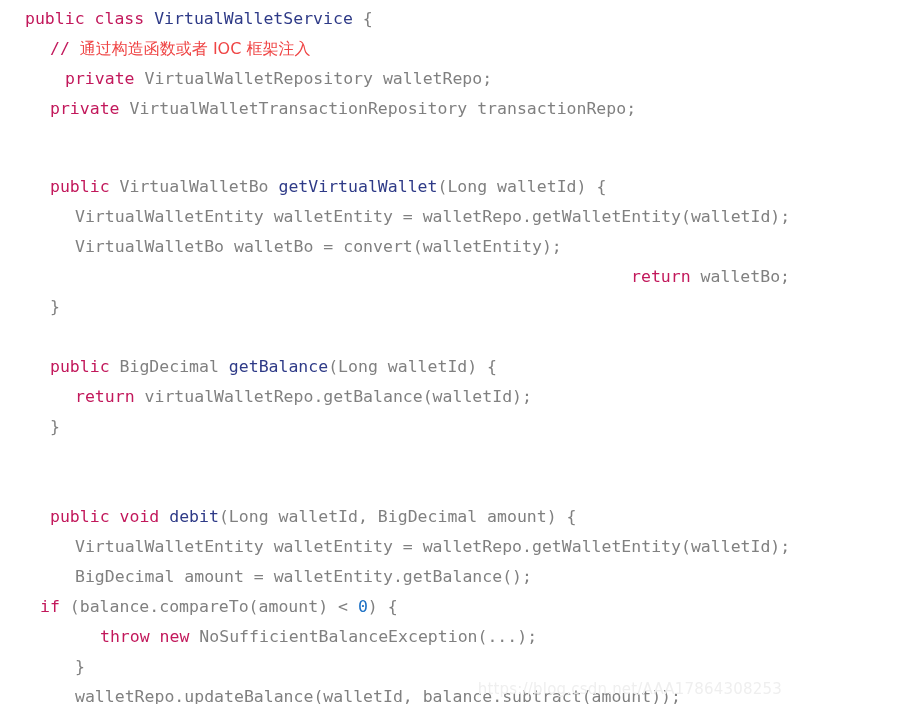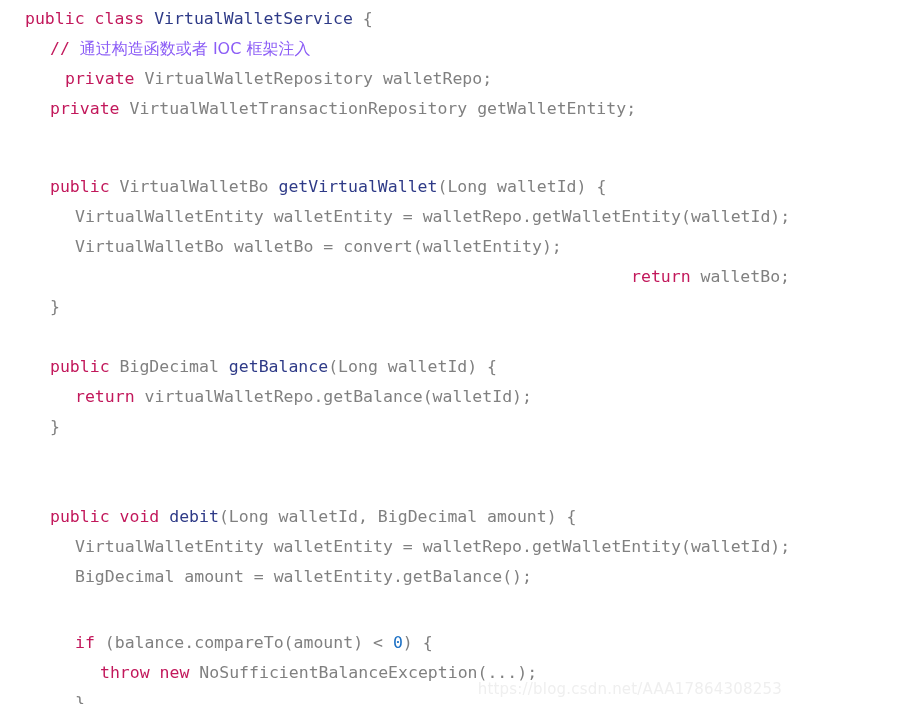--- a/index.html
+++ b/index.html
@@ -35,21 +35,21 @@
   .code-line .tok {
     white-space: pre;
   }
   
   .t-kw       { color: #c2185b; }
   .t-decl     { color: #2e3a87; }
   .t-plain    { color: #808080; }
   .t-num      { color: #1a6fc4; }
   .t-cmtmark  { color: #c2185b; }
   .t-cjk {
-    color: #8b5cf6;
+    color: #ef4444;
     font-family: "DejaVu Sans", "Liberation Sans", sans-serif;
     font-size: 16px;
   }
   .blank-line {
     height: 30px;
   }
   #watermark {
     position: absolute;
     right: 8px;
     bottom: 6px;
@@ -62,36 +62,36 @@
   }
 </style>
 </head>
 <body>
 
 <div id="code-block">
   <div id="code-lines">
       <div class="code-line" style="padding-left: 25px;"><span class="tok t-kw">public</span><span class="tok t-plain"> </span><span class="tok t-kw">class</span><span class="tok t-plain"> </span><span class="tok t-decl">VirtualWalletService</span><span class="tok t-plain"> {</span></div>
       <div class="code-line" style="padding-left: 50px;"><span class="tok t-cmtmark">// </span><span class="tok t-cjk">通过构造函数或者 IOC 框架注入</span></div>
       <div class="code-line" style="padding-left: 65px;"><span class="tok t-kw">private</span><span class="tok t-plain"> VirtualWalletRepository walletRepo;</span></div>
-      <div class="code-line" style="padding-left: 50px;"><span class="tok t-kw">private</span><span class="tok t-plain"> VirtualWalletTransactionRepository getWalletEntity;</span></div>
+      <div class="code-line" style="padding-left: 50px;"><span class="tok t-kw">private</span><span class="tok t-plain"> VirtualWalletTransactionRepository transactionRepo;</span></div>
       <div class="code-line blank-line" style="padding-left: 25px;"></div>
       <div class="code-line" style="padding-left: 50px; margin-top: 18px;"><span class="tok t-kw">public</span><span class="tok t-plain"> VirtualWalletBo </span><span class="tok t-decl">getVirtualWallet</span><span class="tok t-plain">(Long walletId) {</span></div>
       <div class="code-line" style="padding-left: 75px;"><span class="tok t-plain">VirtualWalletEntity walletEntity = walletRepo.getWalletEntity(walletId);</span></div>
       <div class="code-line" style="padding-left: 75px;"><span class="tok t-plain">VirtualWalletBo walletBo = convert(walletEntity);</span></div>
       <div class="code-line" style="padding-left: 75px; text-align: right;"><span class="tok t-kw">return</span><span class="tok t-plain"> walletBo;</span></div>
       <div class="code-line" style="padding-left: 50px;"><span class="tok t-plain">}</span></div>
       <div class="code-line blank-line" style="padding-left: 25px;"></div>
       <div class="code-line" style="padding-left: 50px;"><span class="tok t-kw">public</span><span class="tok t-plain"> BigDecimal </span><span class="tok t-decl">getBalance</span><span class="tok t-plain">(Long walletId) {</span></div>
       <div class="code-line" style="padding-left: 75px;"><span class="tok t-kw">return</span><span class="tok t-plain"> virtualWalletRepo.getBalance(walletId);</span></div>
       <div class="code-line" style="padding-left: 50px;"><span class="tok t-plain">}</span></div>
       <div class="code-line blank-line" style="padding-left: 25px;"></div>
       <div class="code-line blank-line" style="padding-left: 25px;"></div>
       <div class="code-line" style="padding-left: 50px;"><span class="tok t-kw">public</span><span class="tok t-plain"> </span><span class="tok t-kw">void</span><span class="tok t-plain"> </span><span class="tok t-decl">debit</span><span class="tok t-plain">(Long walletId, BigDecimal amount) {</span></div>
       <div class="code-line" style="padding-left: 75px;"><span class="tok t-plain">VirtualWalletEntity walletEntity = walletRepo.getWalletEntity(walletId);</span></div>
       <div class="code-line" style="padding-left: 75px;"><span class="tok t-plain">BigDecimal amount = walletEntity.getBalance();</span></div>
-      <div class="code-line" style="padding-left: 75px; margin-top: 36px;"><span class="tok t-kw">if</span><span class="tok t-plain"> (balance.compareTo(amount) &lt; </span><span class="tok t-num">0</span><span class="tok t-plain">) {</span></div>
+      <div class="code-line" style="padding-left: 40px;"><span class="tok t-kw">if</span><span class="tok t-plain"> (balance.compareTo(amount) &lt; </span><span class="tok t-num">0</span><span class="tok t-plain">) {</span></div>
       <div class="code-line" style="padding-left: 100px;"><span class="tok t-kw">throw</span><span class="tok t-plain"> </span><span class="tok t-kw">new</span><span class="tok t-plain"> NoSufficientBalanceException(...);</span></div>
       <div class="code-line" style="padding-left: 75px;"><span class="tok t-plain">}</span></div>
       <div class="code-line" style="padding-left: 75px;"><span class="tok t-plain">walletRepo.updateBalance(walletId, balance.subtract(amount));</span></div>
       <div class="code-line" style="padding-left: 50px;"><span class="tok t-plain">}</span></div>
     </div>
   <div id="watermark">https://blog.csdn.net/AAA17864308253</div>
 </div>
 
 </body></html>

